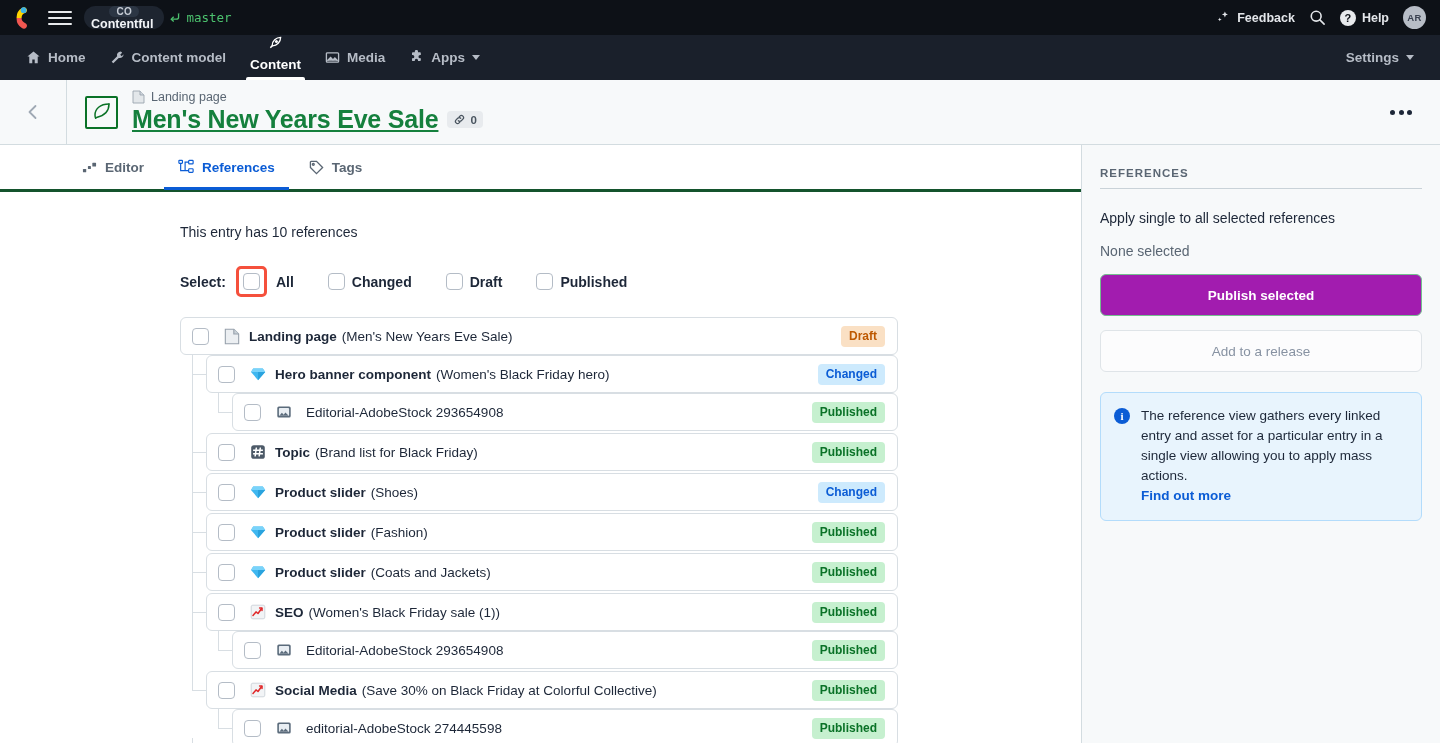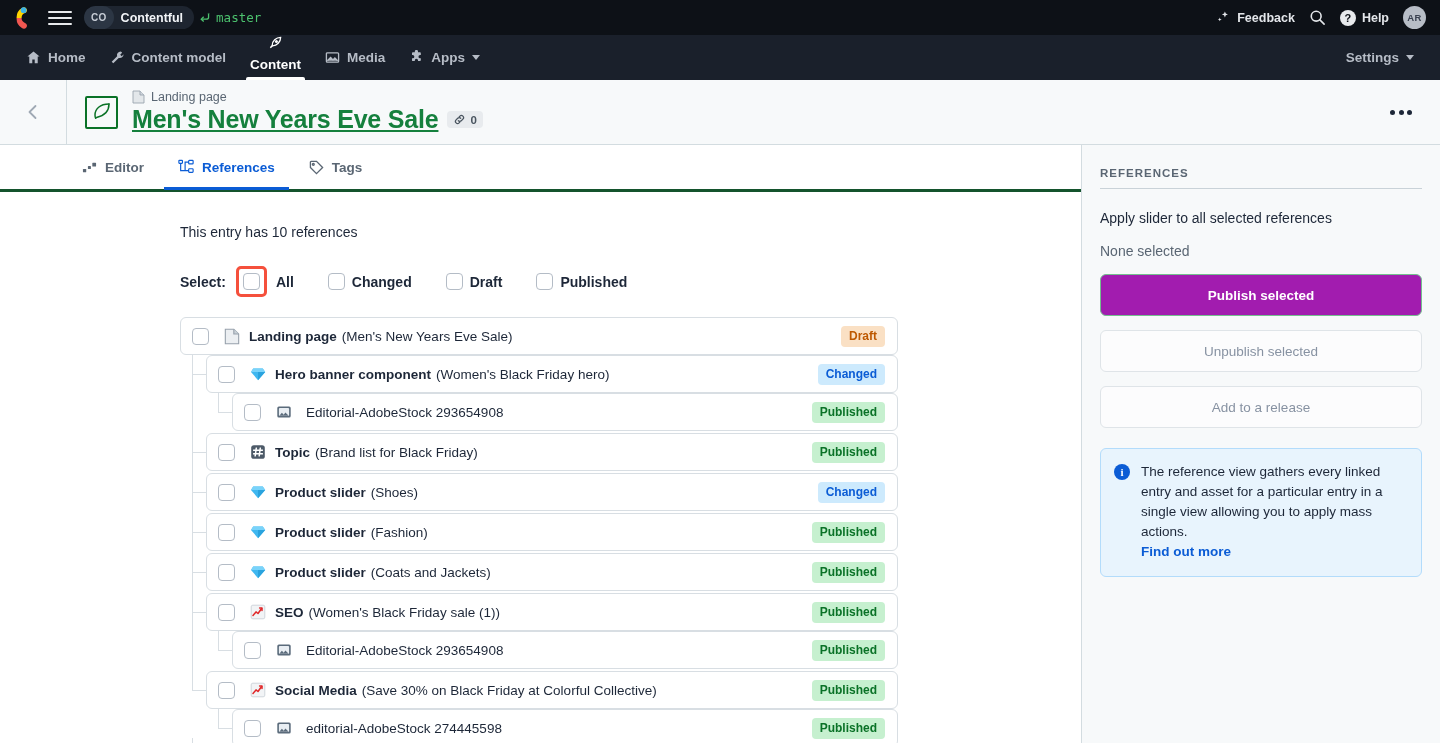--- a/index.html
+++ b/index.html
@@ -16,21 +16,21 @@
     height: 35px; background: #0d1117;
     display: flex; align-items: center;
     padding: 0 14px; gap: 0;
   }
   .c-logo { width: 22px; height: 22px; margin-right: 12px; flex: none; position: relative; }
   .hamburger { width: 24px; height: 24px; display: flex; flex-direction: column;
     justify-content: center; gap: 4px; cursor: pointer; margin-right: 12px; flex:none;}
   .hamburger i { display: block; height: 2px; background: #e8eaed; border-radius: 1px; }
   .space-pill {
     display: flex; align-items: center; height: 23px;
-    background: #1e2530; border-radius: 12px; overflow: hidden;
+    background: #1e2530; border-radius: 12px; overflow: hidden; flex-direction: column;
   }
   .space-initials {
     background: #2c3644; color: #c7cdd6; font-size: 10px; font-weight: 700;
     border-radius: 12px; padding: 0 7px; height: 23px; display:flex; align-items:center;
     letter-spacing: .3px;
   }
   .space-name { color: #f2f4f7; font-size: 12.5px; font-weight: 700; padding: 0 11px 0 7px; }
   .branch {
     display: flex; align-items: center; gap: 5px; padding: 0 12px 0 4px;
     color: #4cc26e; font-size: 12.5px; font-family: "DejaVu Sans Mono", monospace;
@@ -585,25 +585,24 @@
                 </div>
               </div>
             </div>
           </div>
         </div>
     </div>
   </div>
 
   <div class="side-col">
     <div class="side-title">REFERENCES</div>
-    <div class="side-text">Apply slider to all selected references</div>
+    <div class="side-text">Apply single to all selected references</div>
     <div class="side-none">None selected</div>
 
     <div class="btn btn-primary">Publish selected</div>
-    <div class="btn btn-secondary">Unpublish selected</div>
     <div class="btn btn-secondary">Add to a release</div>
 
     <div class="infobox">
       <span class="info-icon">i</span>
       <div class="info-text">
         <span>The reference view gathers every linked entry and asset for a particular entry in a single view allowing you to apply mass actions.</span>
         <a class="info-link" href="#">Find out more</a>
       </div>
     </div>
   </div>

